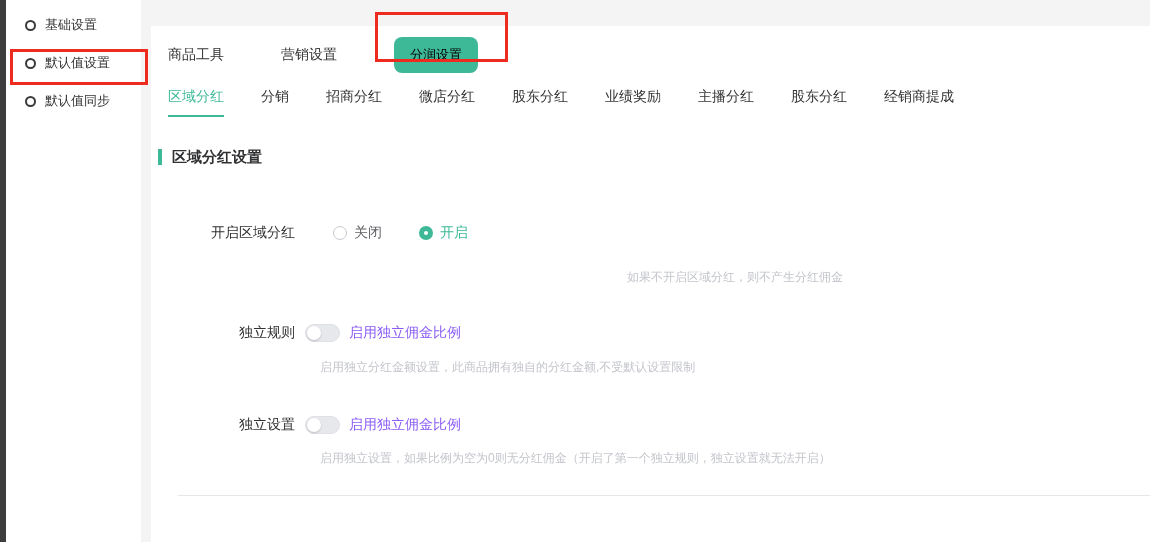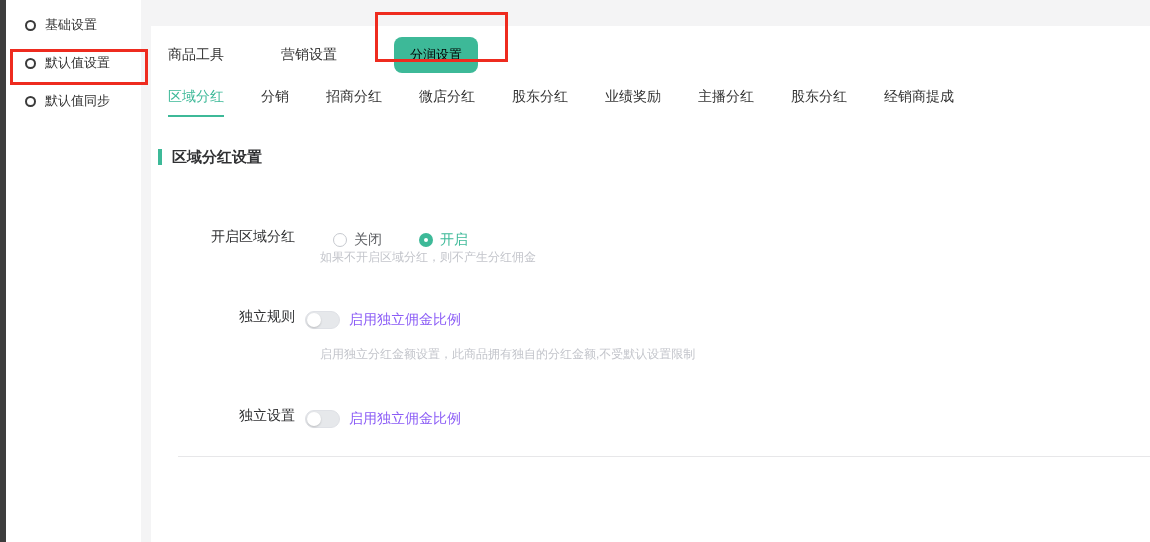--- a/index.html
+++ b/index.html
@@ -64,21 +64,21 @@
 
   
   .form-row { display: flex; align-items: center; }
   .form-row.r1 { margin-top: 58px; gap: 28px; }
   .form-row.r2 { margin-top: 38px; }
   .form-row.r3 { margin-top: 40px; }
   .form-label {
     width: 144px; text-align: right; font-size: 14px; color: #303133;
     flex: 0 0 auto;
   }
-  .controls { display: flex; align-items: center; margin-left: 10px; margin-top: 7px; }
+  .controls { display: flex; align-items: center; margin-left: 10px; }
   .radio-opt { display: flex; align-items: center; cursor: pointer; }
   .radio-circle {
     width: 14px; height: 14px; border-radius: 50%;
     border: 1px solid #c6c9cf; background: #fff; margin-right: 7px; flex: 0 0 auto;
   }
   .radio-circle.checked {
     border: none; position: relative;
   }
   .radio-circle.checked::after {
     content: ""; position: absolute; left: 5px; top: 5px;
@@ -94,21 +94,21 @@
   }
   .switch .knob {
     position: absolute; left: 1px; top: 1px; width: 14px; height: 14px;
     border-radius: 50%; background: #ffffff; box-shadow: 0 1px 2px rgba(0,0,0,0.18);
   }
   .switch-label { font-size: 14px; color: #8b5cf6; margin-left: 9px; }
 
   .help-text {
     margin-left: 169px; font-size: 12px; color: #c3c5cb; margin-top: 11px;
   }
-  .help-text.h1 { margin-top: 0; }
+  .help-text.h1 { margin-top: 27px; text-align: center; }
   .help-text.h2 { margin-top: 17px; }
   .help-text.h3 { margin-top: 16px; }
 
   .divider {
     margin-left: 27px; margin-top: 28px; border-top: 1px solid #e7e7e9;
     width: 972px; height: 0;
   }
 
   
   .anno {
@@ -194,20 +194,21 @@
 
     <div class="form-row r3">
       <span class="form-label">独立设置</span>
       <span class="controls">
         <span class="switch">
           <span class="knob"></span>
         </span>
         <span class="switch-label">启用独立佣金比例</span>
       </span>
     </div>
+    <div class="help-text h3">启用独立设置，如果比例为空为0则无分红佣金（开启了第一个独立规则，独立设置就无法开启）</div>
 
     <div class="divider"></div>
   </div>
 
   <div class="anno anno-sidebar" style="border-color: rgb(238, 43, 31);"></div>
   <div class="anno anno-tab" style="border-color: rgb(238, 43, 31);"></div>
 
 </div>
 
 </body></html>

